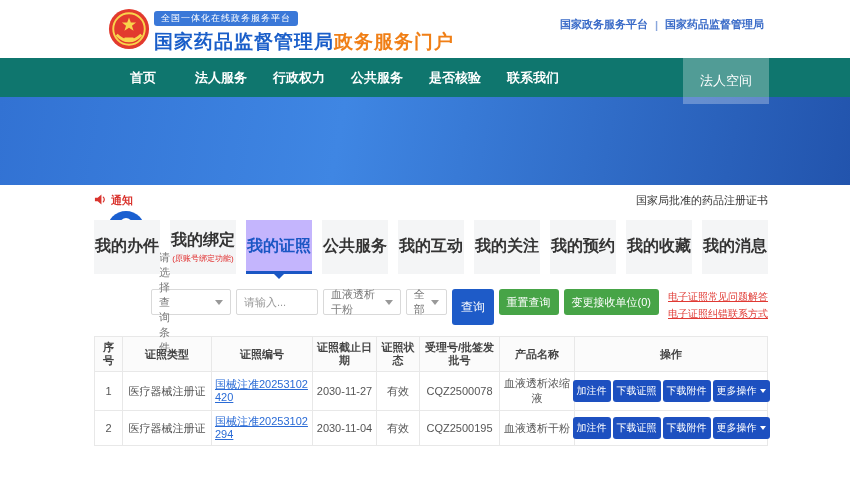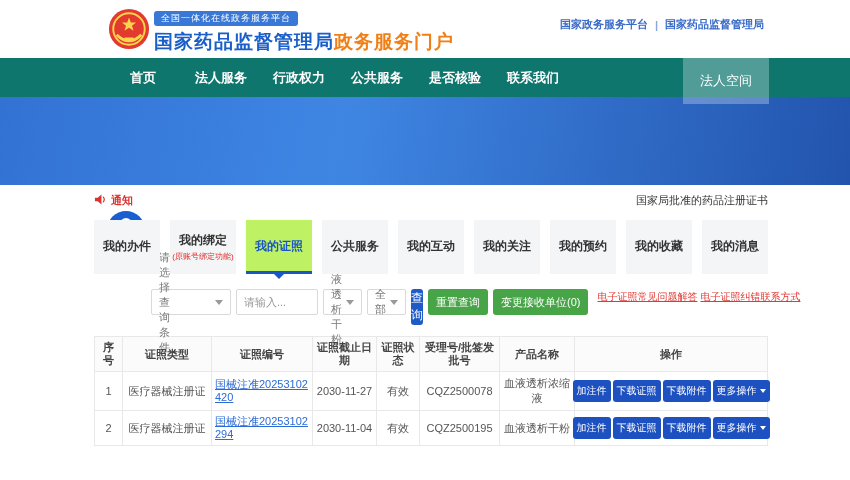--- a/index.html
+++ b/index.html
@@ -58,40 +58,40 @@
   .content { position:absolute; left:94px; top:185px; width:674px; }
   .notice-row { margin-top:8px; height:20px; display:flex; align-items:flex-start; }
   .notice-label { color:#d9342e; font-size:11px; font-weight:bold; margin-left:4px; }
   .notice-spacer { flex:1; }
   .notice-text { font-size:11px; color:#333; }
 
   
   .tabs { margin-top:7px; display:flex; justify-content:space-between; }
   .tab { width:66px; height:54px; background:#f4f5f6; cursor:pointer; position:relative;
     display:flex; flex-direction:column; align-items:center; justify-content:center; }
-  .tab-label { font-size:12px; font-weight:bold; color:#333; white-space:nowrap; }
+  .tab-label { font-size:16px; font-weight:bold; color:#333; white-space:nowrap; }
   .tab-sub { font-size:8px; color:#e02b2b; margin-top:2px; white-space:nowrap; }
-  .tab.active { background:#bef264;text-align:center; }
+  .tab.active { background:#c4b5fd;text-align:center; }
   .tab.active .tab-label { color:#1a56c4; }
   .tab.active::after { content:""; position:absolute; bottom:0; left:0; right:0; height:3px; background:#1a56c4; }
   .tab.active::before { content:""; position:absolute; bottom:-5px; left:50%; margin-left:-5px;
     border-left:5px solid transparent; border-right:5px solid transparent; border-top:5px solid #1a56c4; }
 
   
   .filters { margin-top:15px; display:flex; align-items:flex-start; gap:5px; padding-left:57px; }
   .sel { height:26px; border:1px solid #d9d9d9; border-radius:2px; background:#fff; cursor:pointer;
     display:flex; align-items:center; justify-content:space-between; padding:0 7px; font-size:11px; color:#777; }
   .sel-w1 { width:86px;gap:41px; } .sel-w2 { width:88px; } .sel-w3 { width:46px; }
   .sel-chev { border-left:4px solid transparent; border-right:4px solid transparent; border-top:5px solid #999; margin-left:4px; }
   .kw-input { width:82px; height:26px; border:1px solid #d9d9d9; border-radius:2px; font-size:11px; padding:0 7px; color:#555;
     font-family:"Liberation Sans","DejaVu Sans",sans-serif; }
   .kw-input::placeholder { color:#999; }
   .btn-query { width:48px; height:36px; background:#1e5bc8; color:#fff; border:none; border-radius:3px; font-size:12px; cursor:pointer; }
   .btn-green { height:26px; background:#47a447; color:#fff; border:none; border-radius:3px; font-size:11px; padding:0 8px; cursor:pointer; white-space:nowrap; }
-  .links-col { display:flex; flex-direction:row; gap:3px; margin-left:4px; padding-top:1px; }
+  .links-col { display:flex; flex-direction:column; gap:3px; margin-left:4px; padding-top:1px; }
   .red-link { font-size:10px; color:#e03a34; text-decoration:underline; cursor:pointer; white-space:nowrap; }
 
   
   .cert-table { margin-top:11px; width:674px; border-collapse:collapse; table-layout:fixed;padding-left:8px; }
   .cert-table th, .cert-table td { border:1px solid #e8e8e8; font-size:11px; text-align:center; padding:4px 3px; }
   .cert-table th { background:#fbfbfb; color:#444; font-weight:bold; line-height:13px; }
   .cert-table td { color:#555; height:30px; }
   .cell-link { color:#2a6bd6; text-decoration:underline; word-break:break-all; cursor:pointer; text-align:left; display:inline-block; max-width:94px; line-height:13px; }
   .act-btns { display:flex; gap:2px; justify-content:center; }
   .act-btn { background:#1d50c0; color:#fff; border:none; border-radius:3px; font-size:10px; padding:4px 4px;

